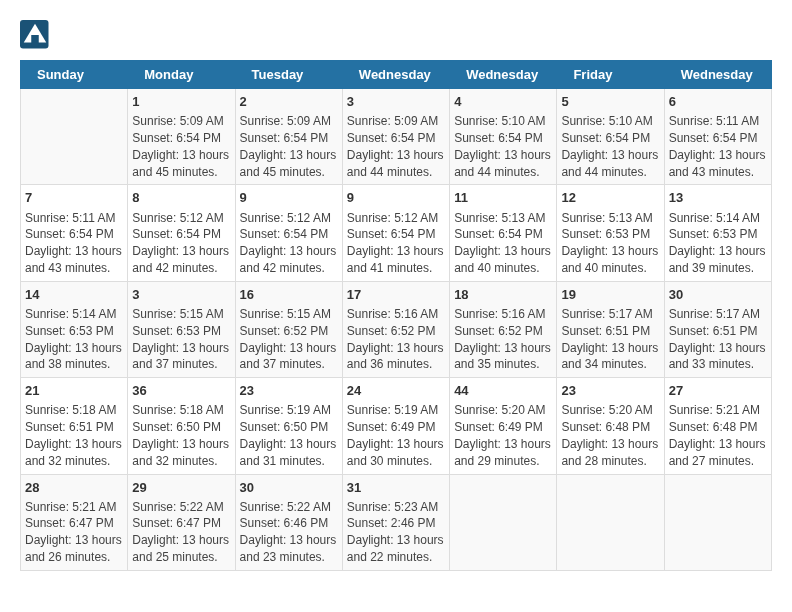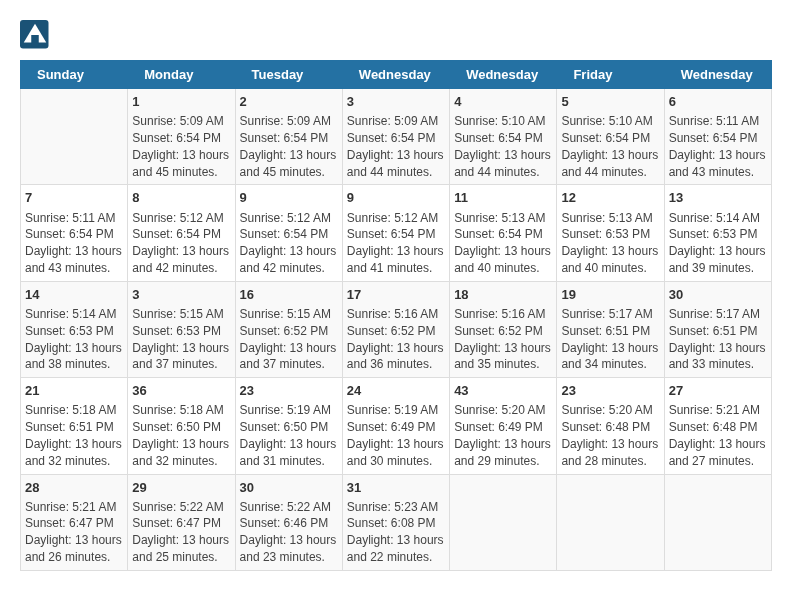--- a/index.html
+++ b/index.html
@@ -293,21 +293,21 @@
 and 31 minutes.</div>
         </td>
         <td>
           <span class="day-num">24</span>
           <div class="cell-content" style="white-space: pre-line;">Sunrise: 5:19 AM
 Sunset: 6:49 PM
 Daylight: 13 hours
 and 30 minutes.</div>
         </td>
         <td>
-          <span class="day-num">43</span>
+          <span class="day-num">44</span>
           <div class="cell-content" style="white-space: pre-line;">Sunrise: 5:20 AM
 Sunset: 6:49 PM
 Daylight: 13 hours
 and 29 minutes.</div>
         </td>
         <td>
           <span class="day-num">23</span>
           <div class="cell-content" style="white-space: pre-line;">Sunrise: 5:20 AM
 Sunset: 6:48 PM
 Daylight: 13 hours
@@ -339,21 +339,21 @@
         <td>
           <span class="day-num">30</span>
           <div class="cell-content" style="white-space: pre-line;">Sunrise: 5:22 AM
 Sunset: 6:46 PM
 Daylight: 13 hours
 and 23 minutes.</div>
         </td>
         <td>
           <span class="day-num">31</span>
           <div class="cell-content" style="white-space: pre-line;">Sunrise: 5:23 AM
-Sunset: 6:08 PM
+Sunset: 2:46 PM
 Daylight: 13 hours
 and 22 minutes.</div>
         </td>
         <td></td>
         <td></td>
         <td></td>
       </tr>
     </tbody>
 </table>
 

